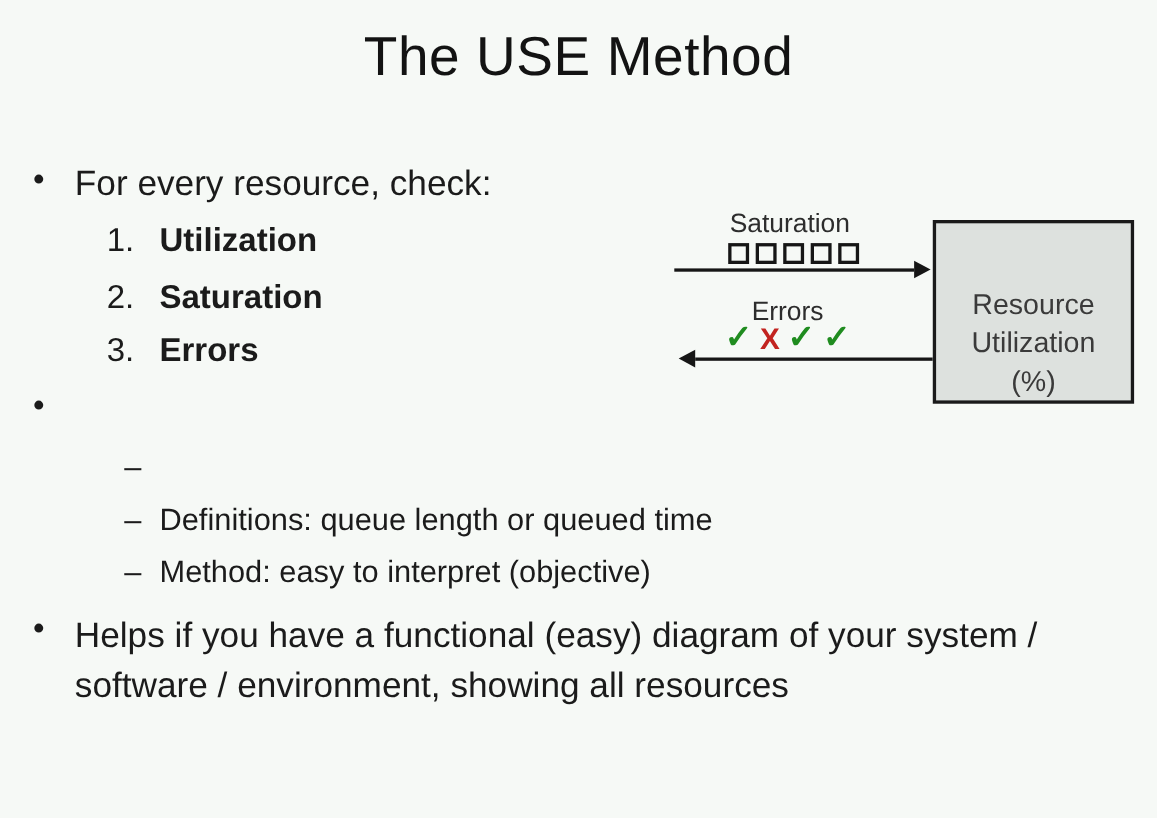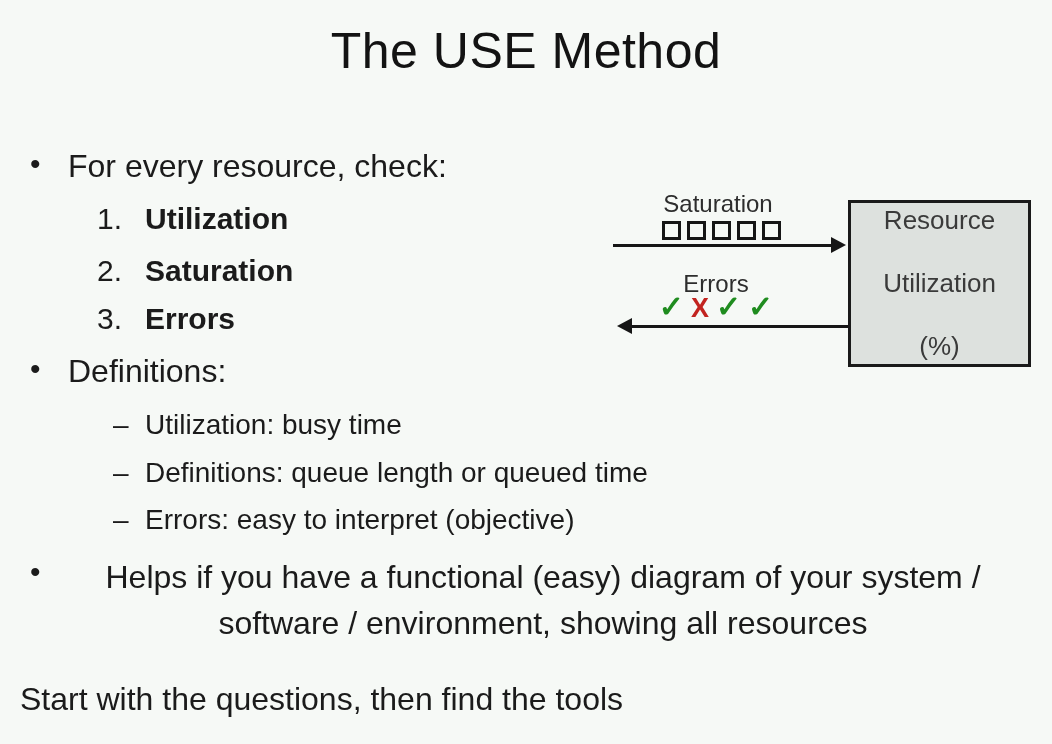--- a/index.html
+++ b/index.html
@@ -23,21 +23,21 @@
     letter-spacing: 0.5px;
     color: #131313;
   }
   .row { position: absolute; display: flex; align-items: flex-start; }
   .b-marker {
     width: 38px; flex: 0 0 38px;
     font-size: 30px; line-height: 1.2;
     text-align: left;
   }
   .lvl1 { left: 30px; font-size: 32px; line-height: 1.3; }
-  .lvl1 .b-text { max-width: 950px; text-align: center; }
+  .lvl1 .b-text { max-width: 950px; }
   .num-row { left: 97px; font-size: 30px; font-weight: bold; line-height: 1.2; }
   .num-row .n-marker { width: 48px; flex: 0 0 48px; font-weight: normal; }
   .dash-row { left: 113px; font-size: 28px; line-height: 1.2; }
   .dash-row .d-marker { width: 32px; flex: 0 0 32px; }
   .row-check { top: 146px; }
   .row-item1 { top: 201px; }
   .row-item2 { top: 253px; }
   .row-item3 { top: 301px; }
   .row-defs  { top: 351px; }
   .row-def1  { top: 408px; }
@@ -88,21 +88,21 @@
     font-size: 30px; font-weight: bold;
   }
   .marks .mark { line-height: 1; }
   .marks .mark-x { font-size: 27px; padding-top: 2px; }
   .ru-box {
     position: absolute; left: 248px; top: 10px;
     width: 177px; height: 161px;
     background: #dde1de;
     border: 3px solid #1a1a1a;
     display: flex; flex-direction: column;
-    align-items: center; justify-content: space-between;
+    align-items: center; justify-content: flex-end;
     font-size: 26px; line-height: 1.35;
     color: #3a3a3a;
     text-align: center;
   }
 </style>
 </head>
 <body>
 
 <div class="slide" style="background-color: rgb(246, 249, 246);">
 
@@ -121,42 +121,39 @@
     <span class="n-marker">2.</span>
     <span>Saturation</span>
   </div>
   <div class="row num-row row-item3">
     <span class="n-marker">3.</span>
     <span>Errors</span>
   </div>
 
   <div class="row lvl1 row-defs">
     <span class="b-marker">•</span>
-    <span class="b-text">Definitions:</span>
   </div>
 
   <div class="row dash-row row-def1">
     <span class="d-marker">–</span>
-    <span>Utilization: busy time</span>
   </div>
   <div class="row dash-row row-def2">
     <span class="d-marker">–</span>
     <span>Definitions: queue length or queued time</span>
   </div>
   <div class="row dash-row row-def3">
     <span class="d-marker">–</span>
-    <span>Errors: easy to interpret (objective)</span>
+    <span>Method: easy to interpret (objective)</span>
   </div>
 
   <div class="row lvl1 row-helps">
     <span class="b-marker">•</span>
     <span class="b-text">Helps if you have a functional (easy) diagram of your system / software / environment, showing all resources</span>
   </div>
 
-  <div class="footer">Start with the questions, then find the tools</div>
 
   <div class="diagram">
 
     <div class="diag-label sat-label">Saturation</div>
 
     <div class="slots">
       <span class="slot"></span>
       <span class="slot"></span>
       <span class="slot"></span>
       <span class="slot"></span>

